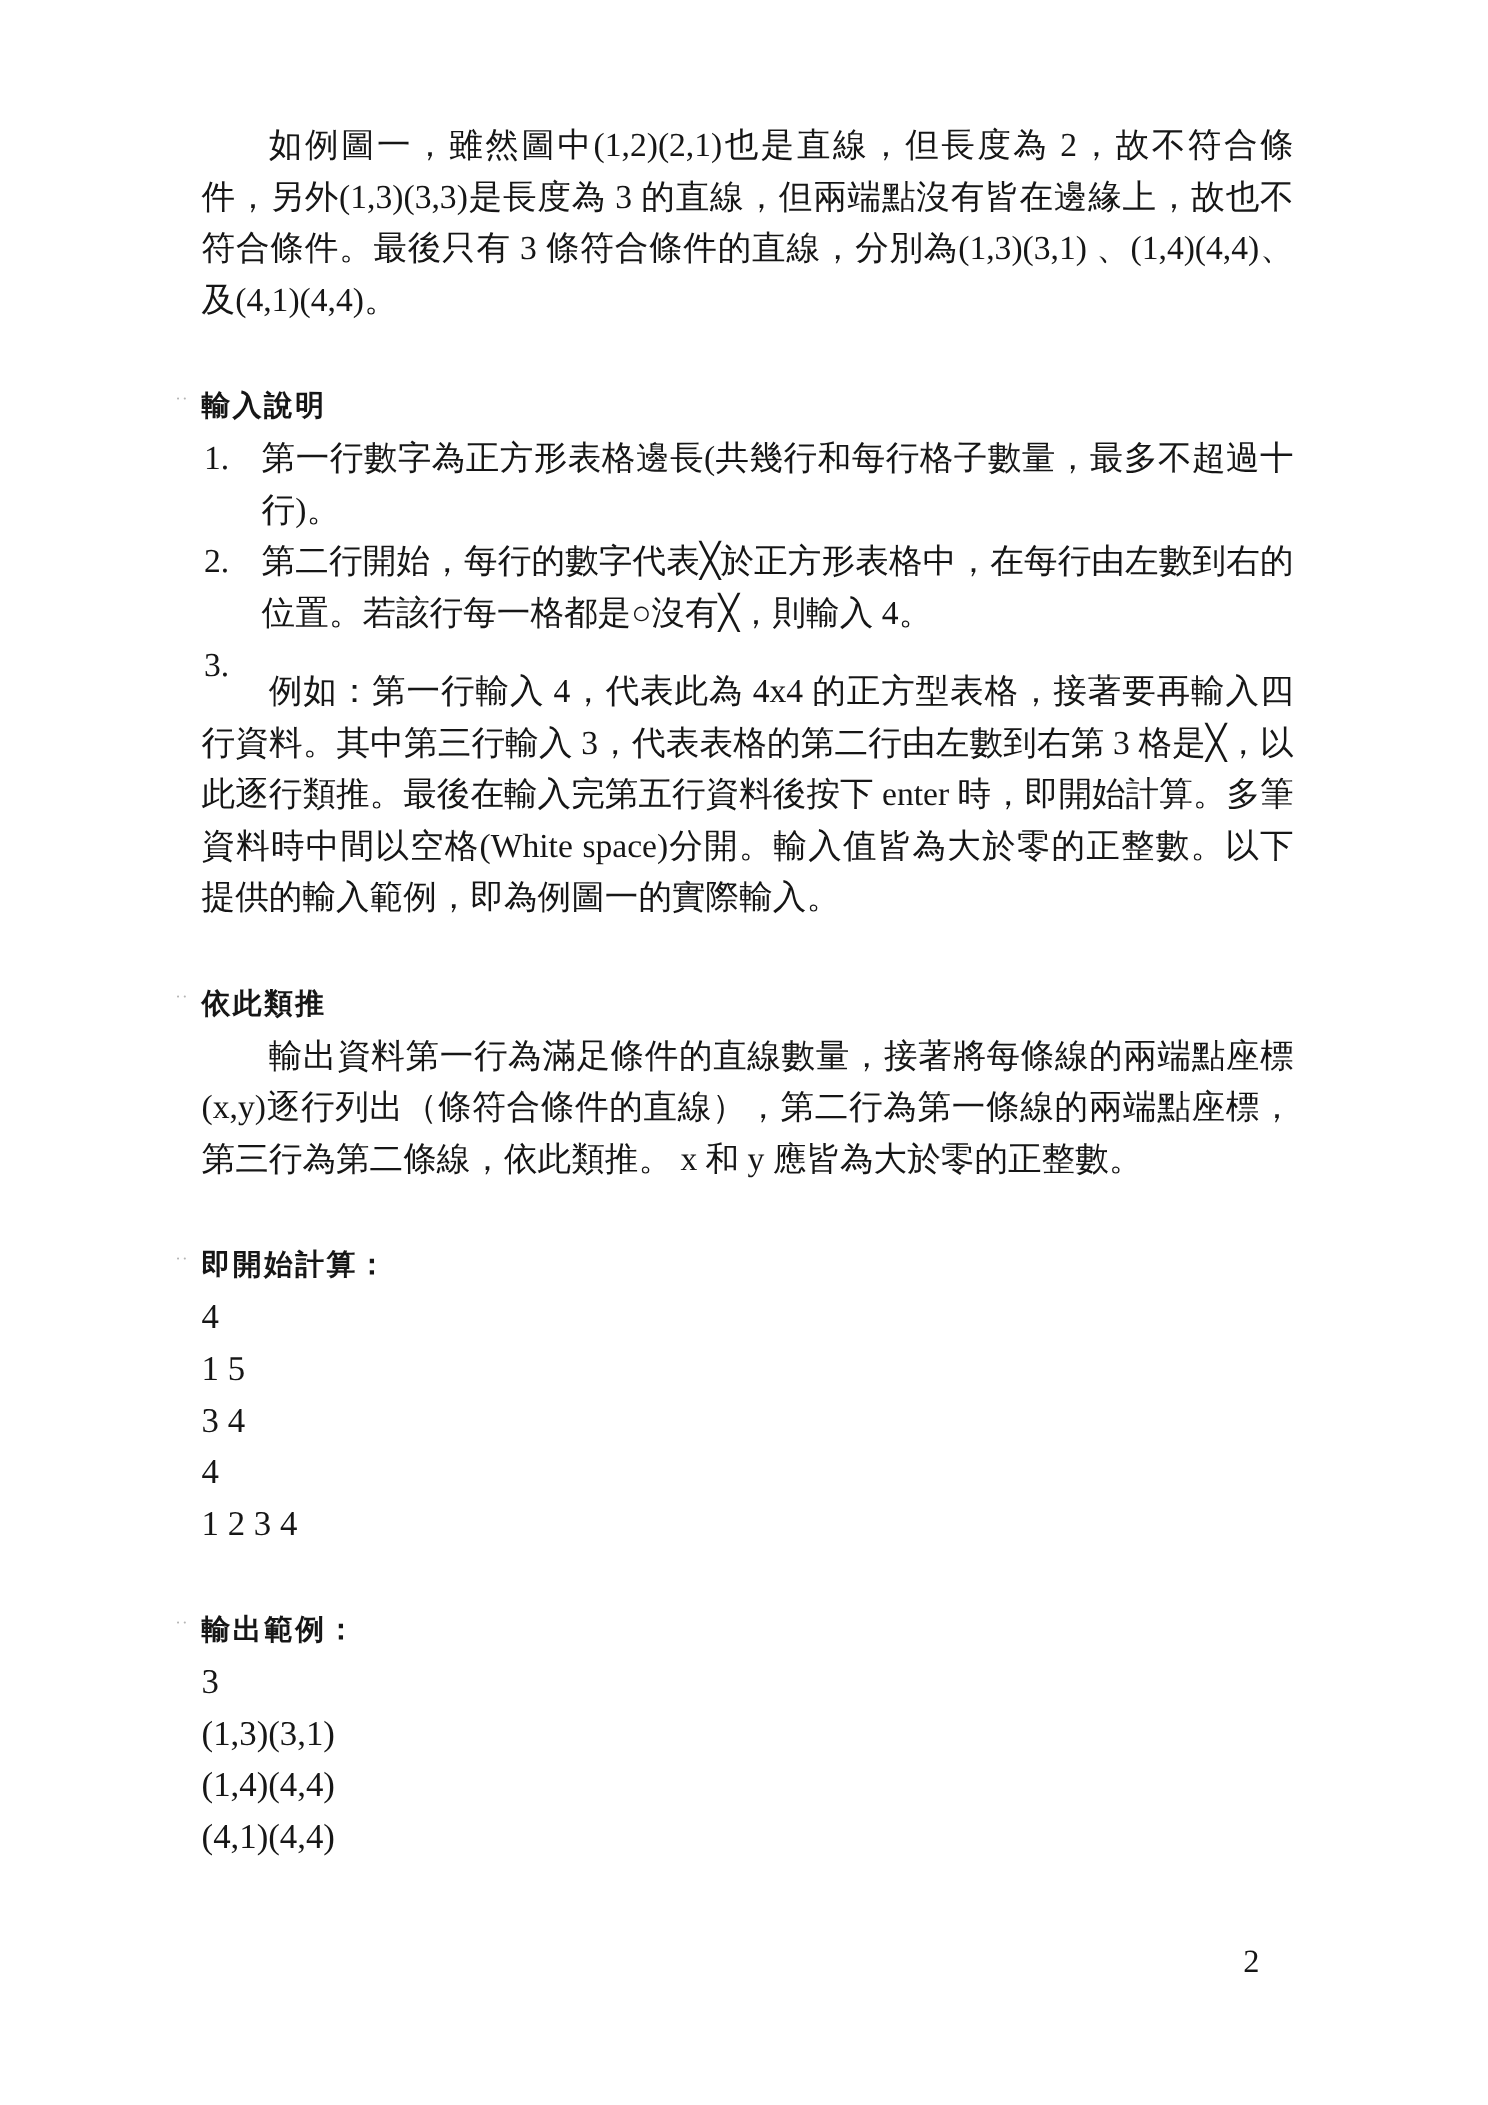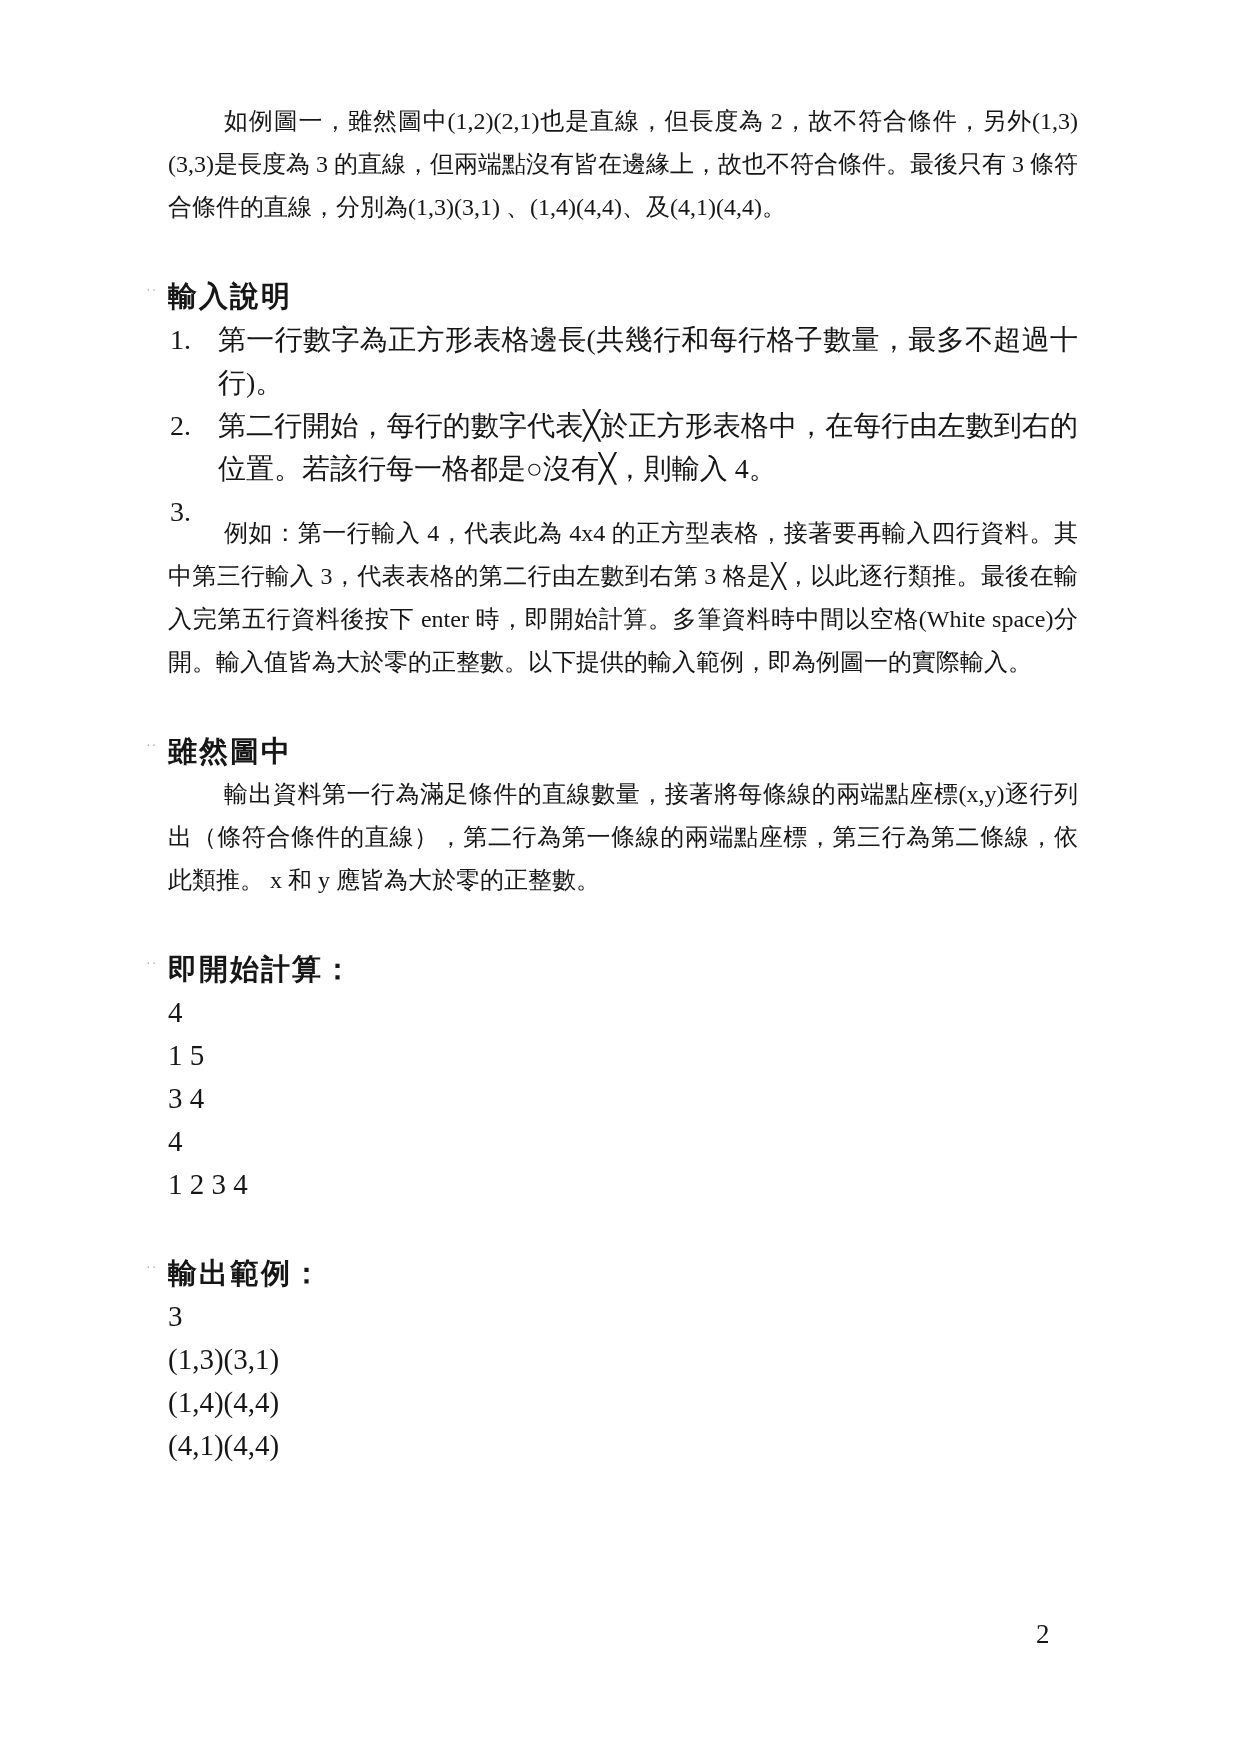--- a/index.html
+++ b/index.html
@@ -11,28 +11,28 @@
     font-family: "Liberation Serif", "DejaVu Serif", serif;
     color: #161616;
   }
   .page {
     position: relative;
     width: 1240px;
     height: 1754px;
     padding: 100px 162px 0 168px;
   }
   .body-text {
-    font-size: 24px;
+    font-size: 28px;
     line-height: 43px;
     text-align: justify;
   }
   .indent-first { text-indent: 56px; }
   .section-heading {
     position: relative;
-    font-size: 29px;
+    font-size: 24px;
     line-height: 43px;
     font-weight: bold;
     letter-spacing: 2px;
   }
   .section-heading::before {        
     content: "··";
     position: absolute;
     left: -22px;
     top: -6px;
     color: #b5b5b5;
@@ -86,21 +86,21 @@
       <span class="item-num">2.</span>
       <span>第二行開始，每行的數字代表╳於正方形表格中，在每行由左數到右的位置。若該行每一格都是○沒有╳，則輸入 4。</span>
     </div>
     <div class="numbered-item">
       <span class="item-num">3.</span>
     </div>
   </div>
 
   <p class="body-text indent-first example-para">例如：第一行輸入 4，代表此為 4x4 的正方型表格，接著要再輸入四行資料。其中第三行輸入 3，代表表格的第二行由左數到右第 3 格是╳，以此逐行類推。最後在輸入完第五行資料後按下 enter 時，即開始計算。多筆資料時中間以空格(White space)分開。輸入值皆為大於零的正整數。以下提供的輸入範例，即為例圖一的實際輸入。</p>
 
-  <h2 class="section-heading mt-section">雖然圖中</h2>
+  <h2 class="section-heading mt-section">依此類推</h2>
 
   <p class="body-text indent-first">輸出資料第一行為滿足條件的直線數量，接著將每條線的兩端點座標(x,y)逐行列出（條符合條件的直線），第二行為第一條線的兩端點座標，第三行為第二條線，依此類推。 x 和 y 應皆為大於零的正整數。</p>
 
   <h2 class="section-heading mt-section">即開始計算：</h2>
 
   <div class="mono-lines">
     <div class="code-line">4</div>
     <div class="code-line">1 5</div>
     <div class="code-line">3 4</div>
     <div class="code-line">4</div>

